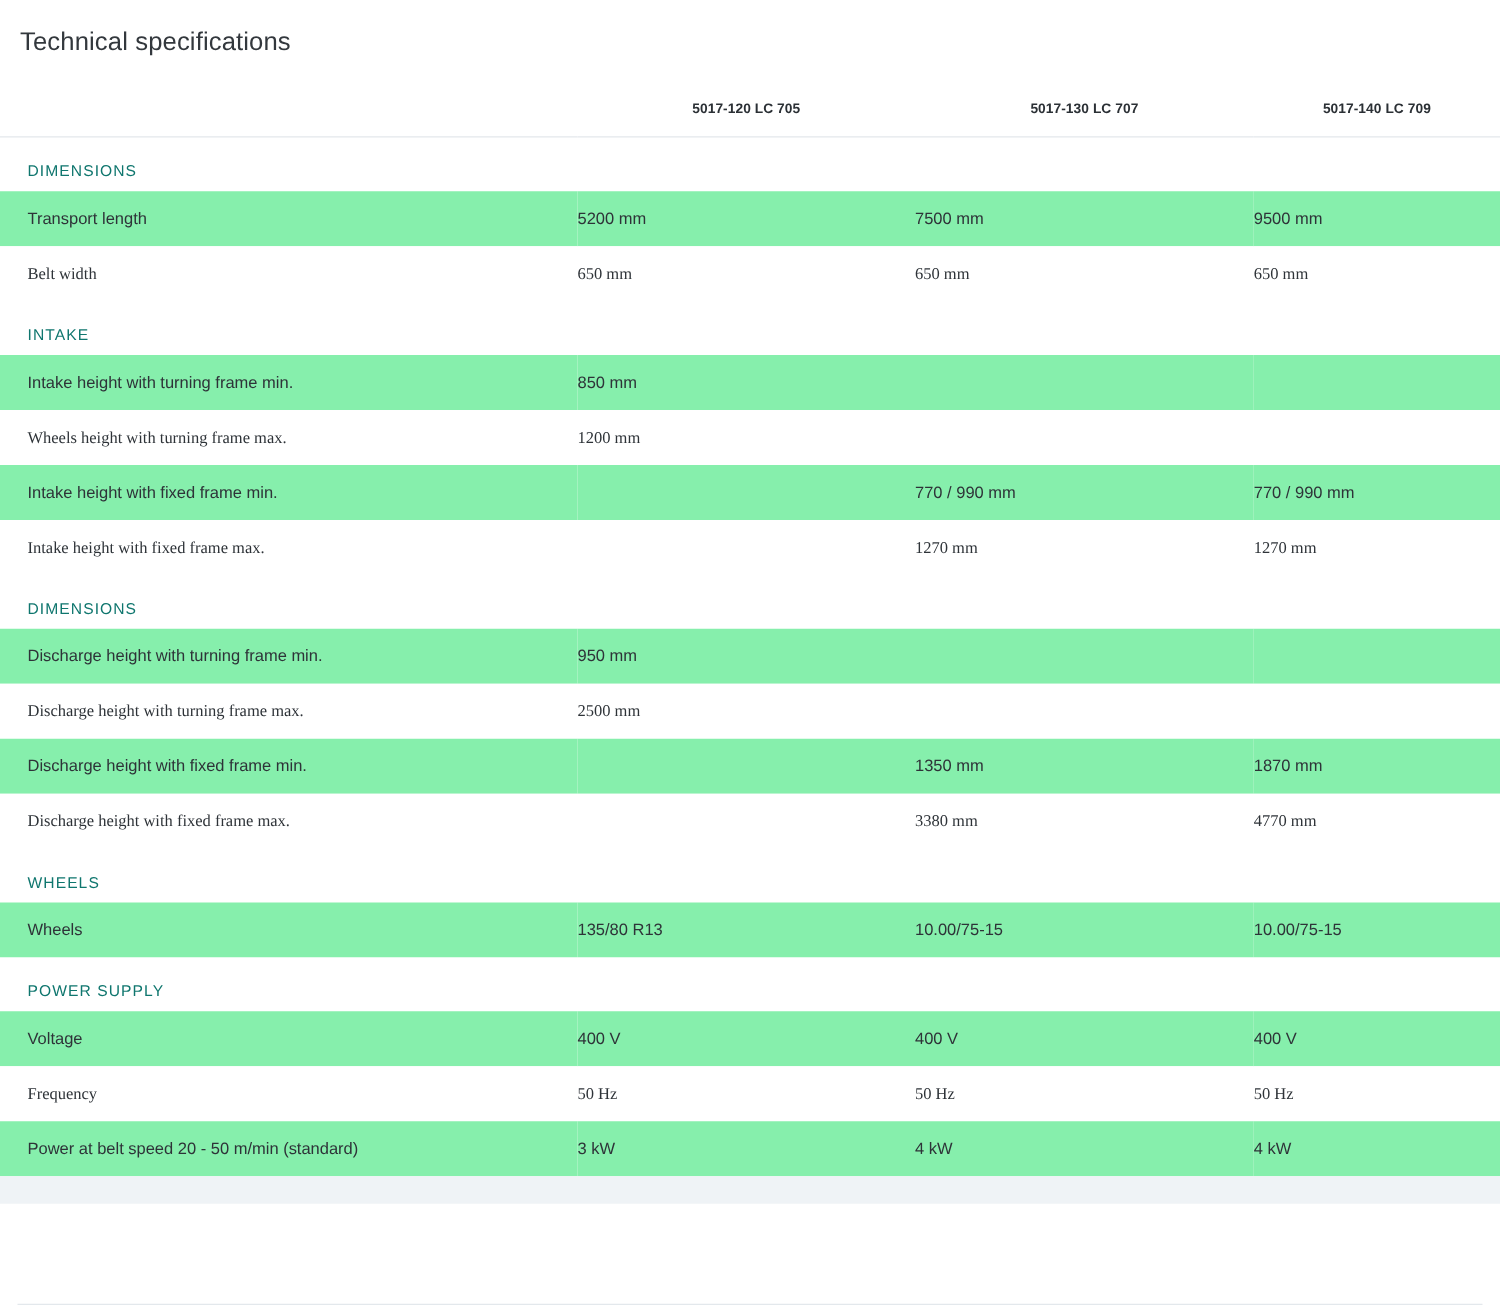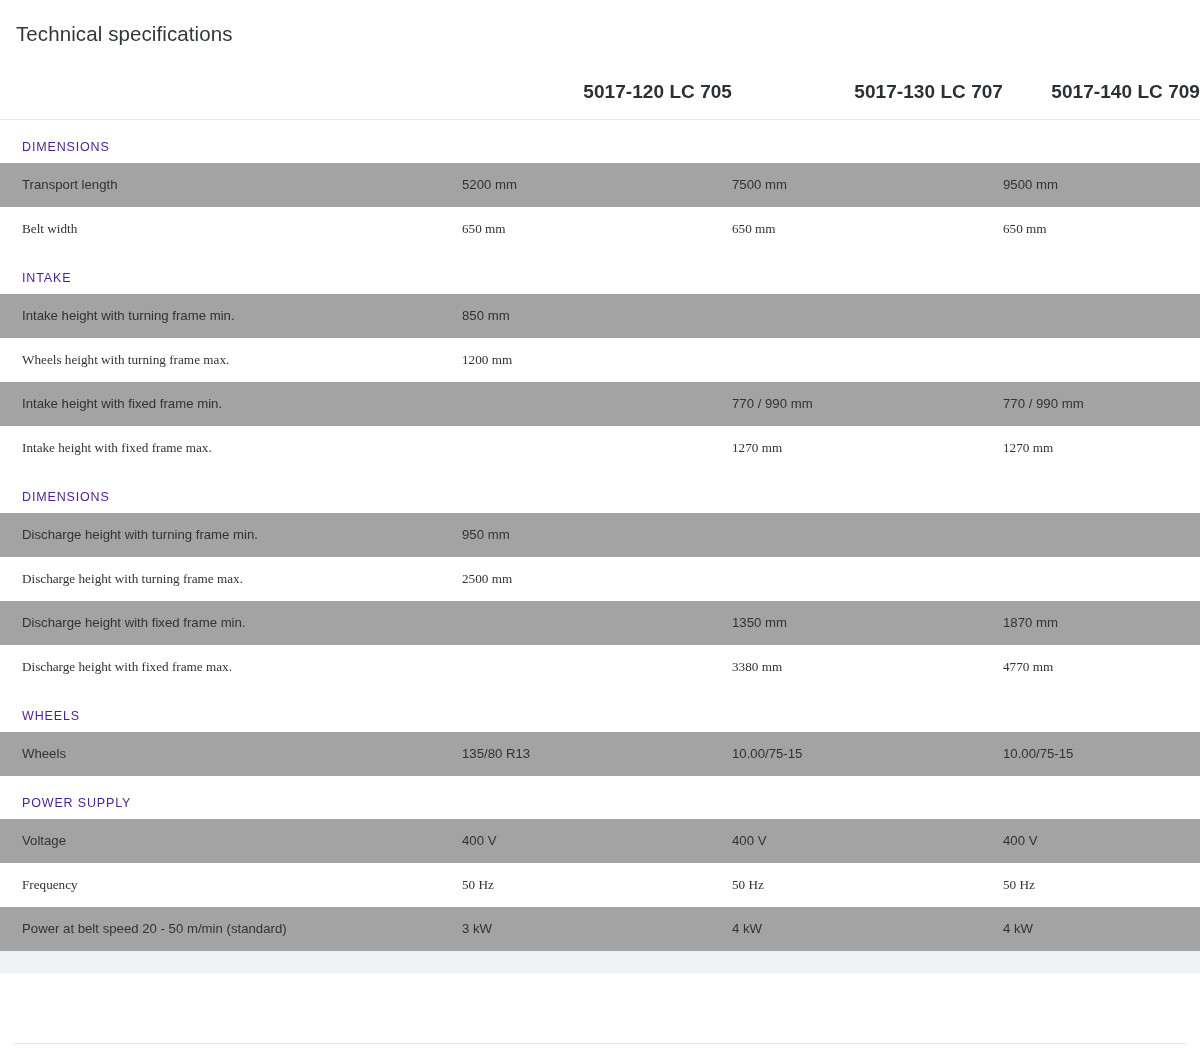--- a/index.html
+++ b/index.html
@@ -32,52 +32,52 @@
     border-collapse: collapse;
     table-layout: fixed;
     margin-top: 34px;
   }
   col.c-label { width: 462px; }
   col.c-v1 { width: 270px; }
   col.c-v2 { width: 271px; }
   col.c-v3 { width: 197px; }
 
   thead th {
-    font-size: 19px;
+    font-size: 11px;
     font-weight: bold;
     color: #2b3035;
-    text-align: right;
+    text-align: center;
     padding: 0 0 16px 0;
     vertical-align: bottom;
     border-bottom: 1px solid #e3e8ec;
     letter-spacing: 0.05px;
   }
   thead th.label-head { padding-left: 22px; }
 
   tr.section-row td {
     font-size: 12.5px;
-    color: #4c1d95;
+    color: #0f766e;
     letter-spacing: 0.85px;
     padding: 20px 0 9px 22px;
     background: #ffffff;
     border: none;
     font-weight: 400;
   }
 
   tr.data-row td {
     font-size: 13.2px;
     color: #2e3338;
     padding: 0;
     height: 44px;
     vertical-align: middle;
     border: none;
     font-weight: 400;
   }
   tr.data-row td.label-cell { padding-left: 22px; }
-  tr.data-row.striped td { background: #a3a3a3; }
+  tr.data-row.striped td { background: #86efac; }
   tr.data-row.plain td { background: #ffffff; font-family: Liberation Serif, serif; }
 
   tr.tail-row td {
     height: 22px;
     padding: 0;
     border: none;
   }
   tr.tail-row.striped td { background: #eff3f6; }
 
   .bottom-rule {

